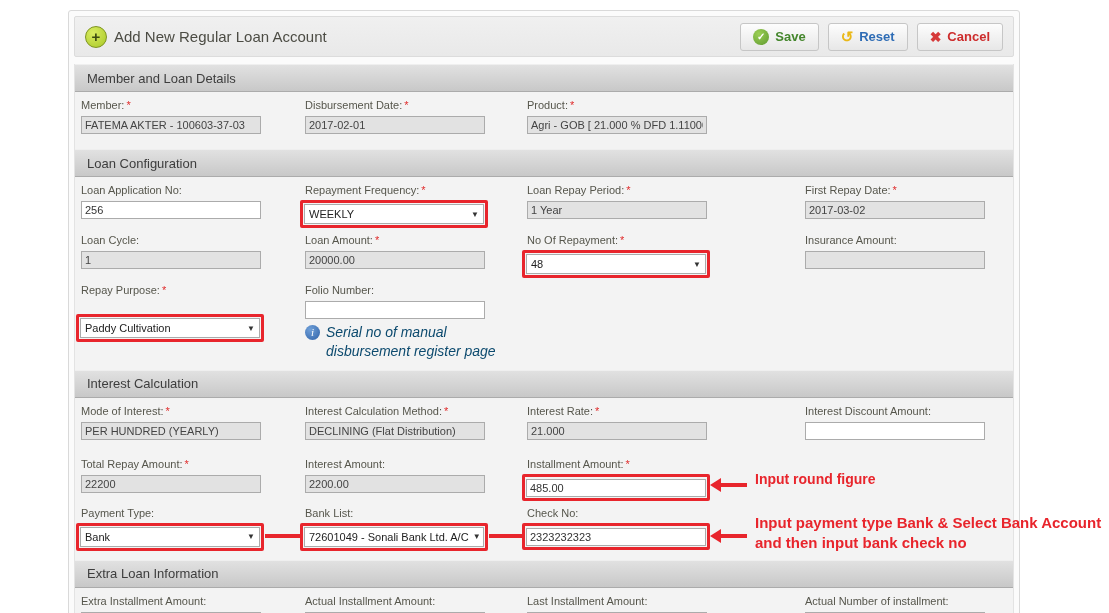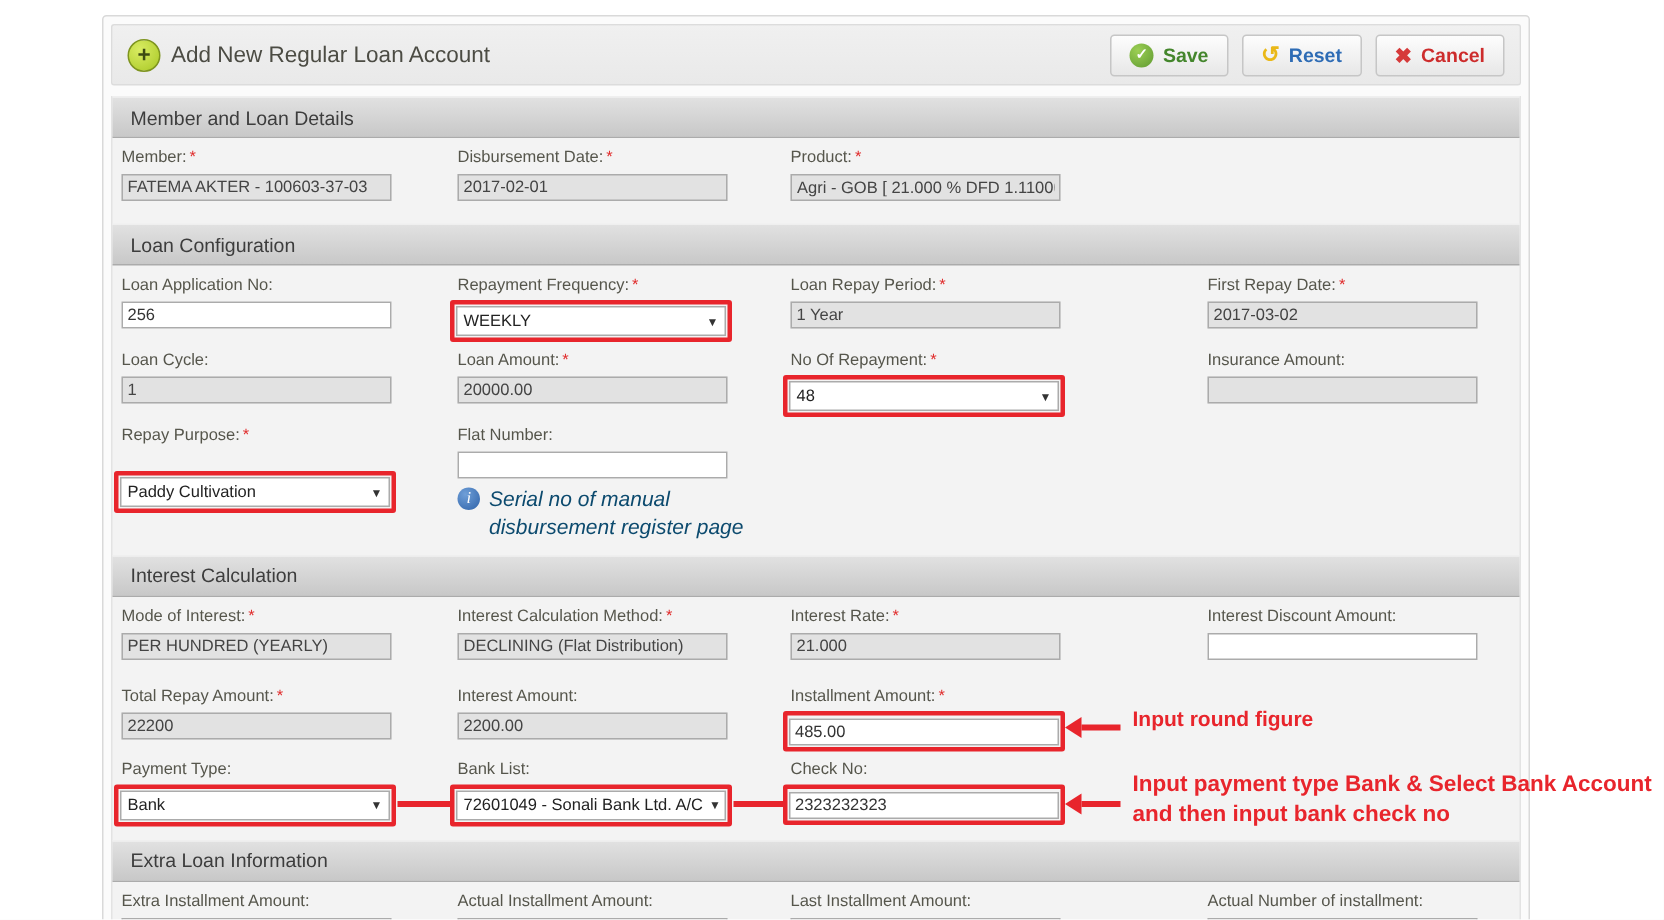--- a/index.html
+++ b/index.html
@@ -161,21 +161,21 @@
           <div class="field">
             <label><span>Repay Purpose:</span><span class="req">*</span></label>
             <span class="red-box" style="margin-top:14px">
               <span class="select">
                 <span>Paddy Cultivation</span>
                 <span class="caret">▼</span>
               </span>
             </span>
           </div>
           <div class="field">
-            <label><span>Flat Number:</span></label>
+            <label><span>Folio Number:</span></label>
             <input class="txt" value="" style="">
             <div class="help">
               <span class="info-icon">i</span>
               <span class="help-text">Serial no of manual disbursement register page</span>
             </div>
           </div>
           <div></div>
             <div></div>
         </div>
       </div>

